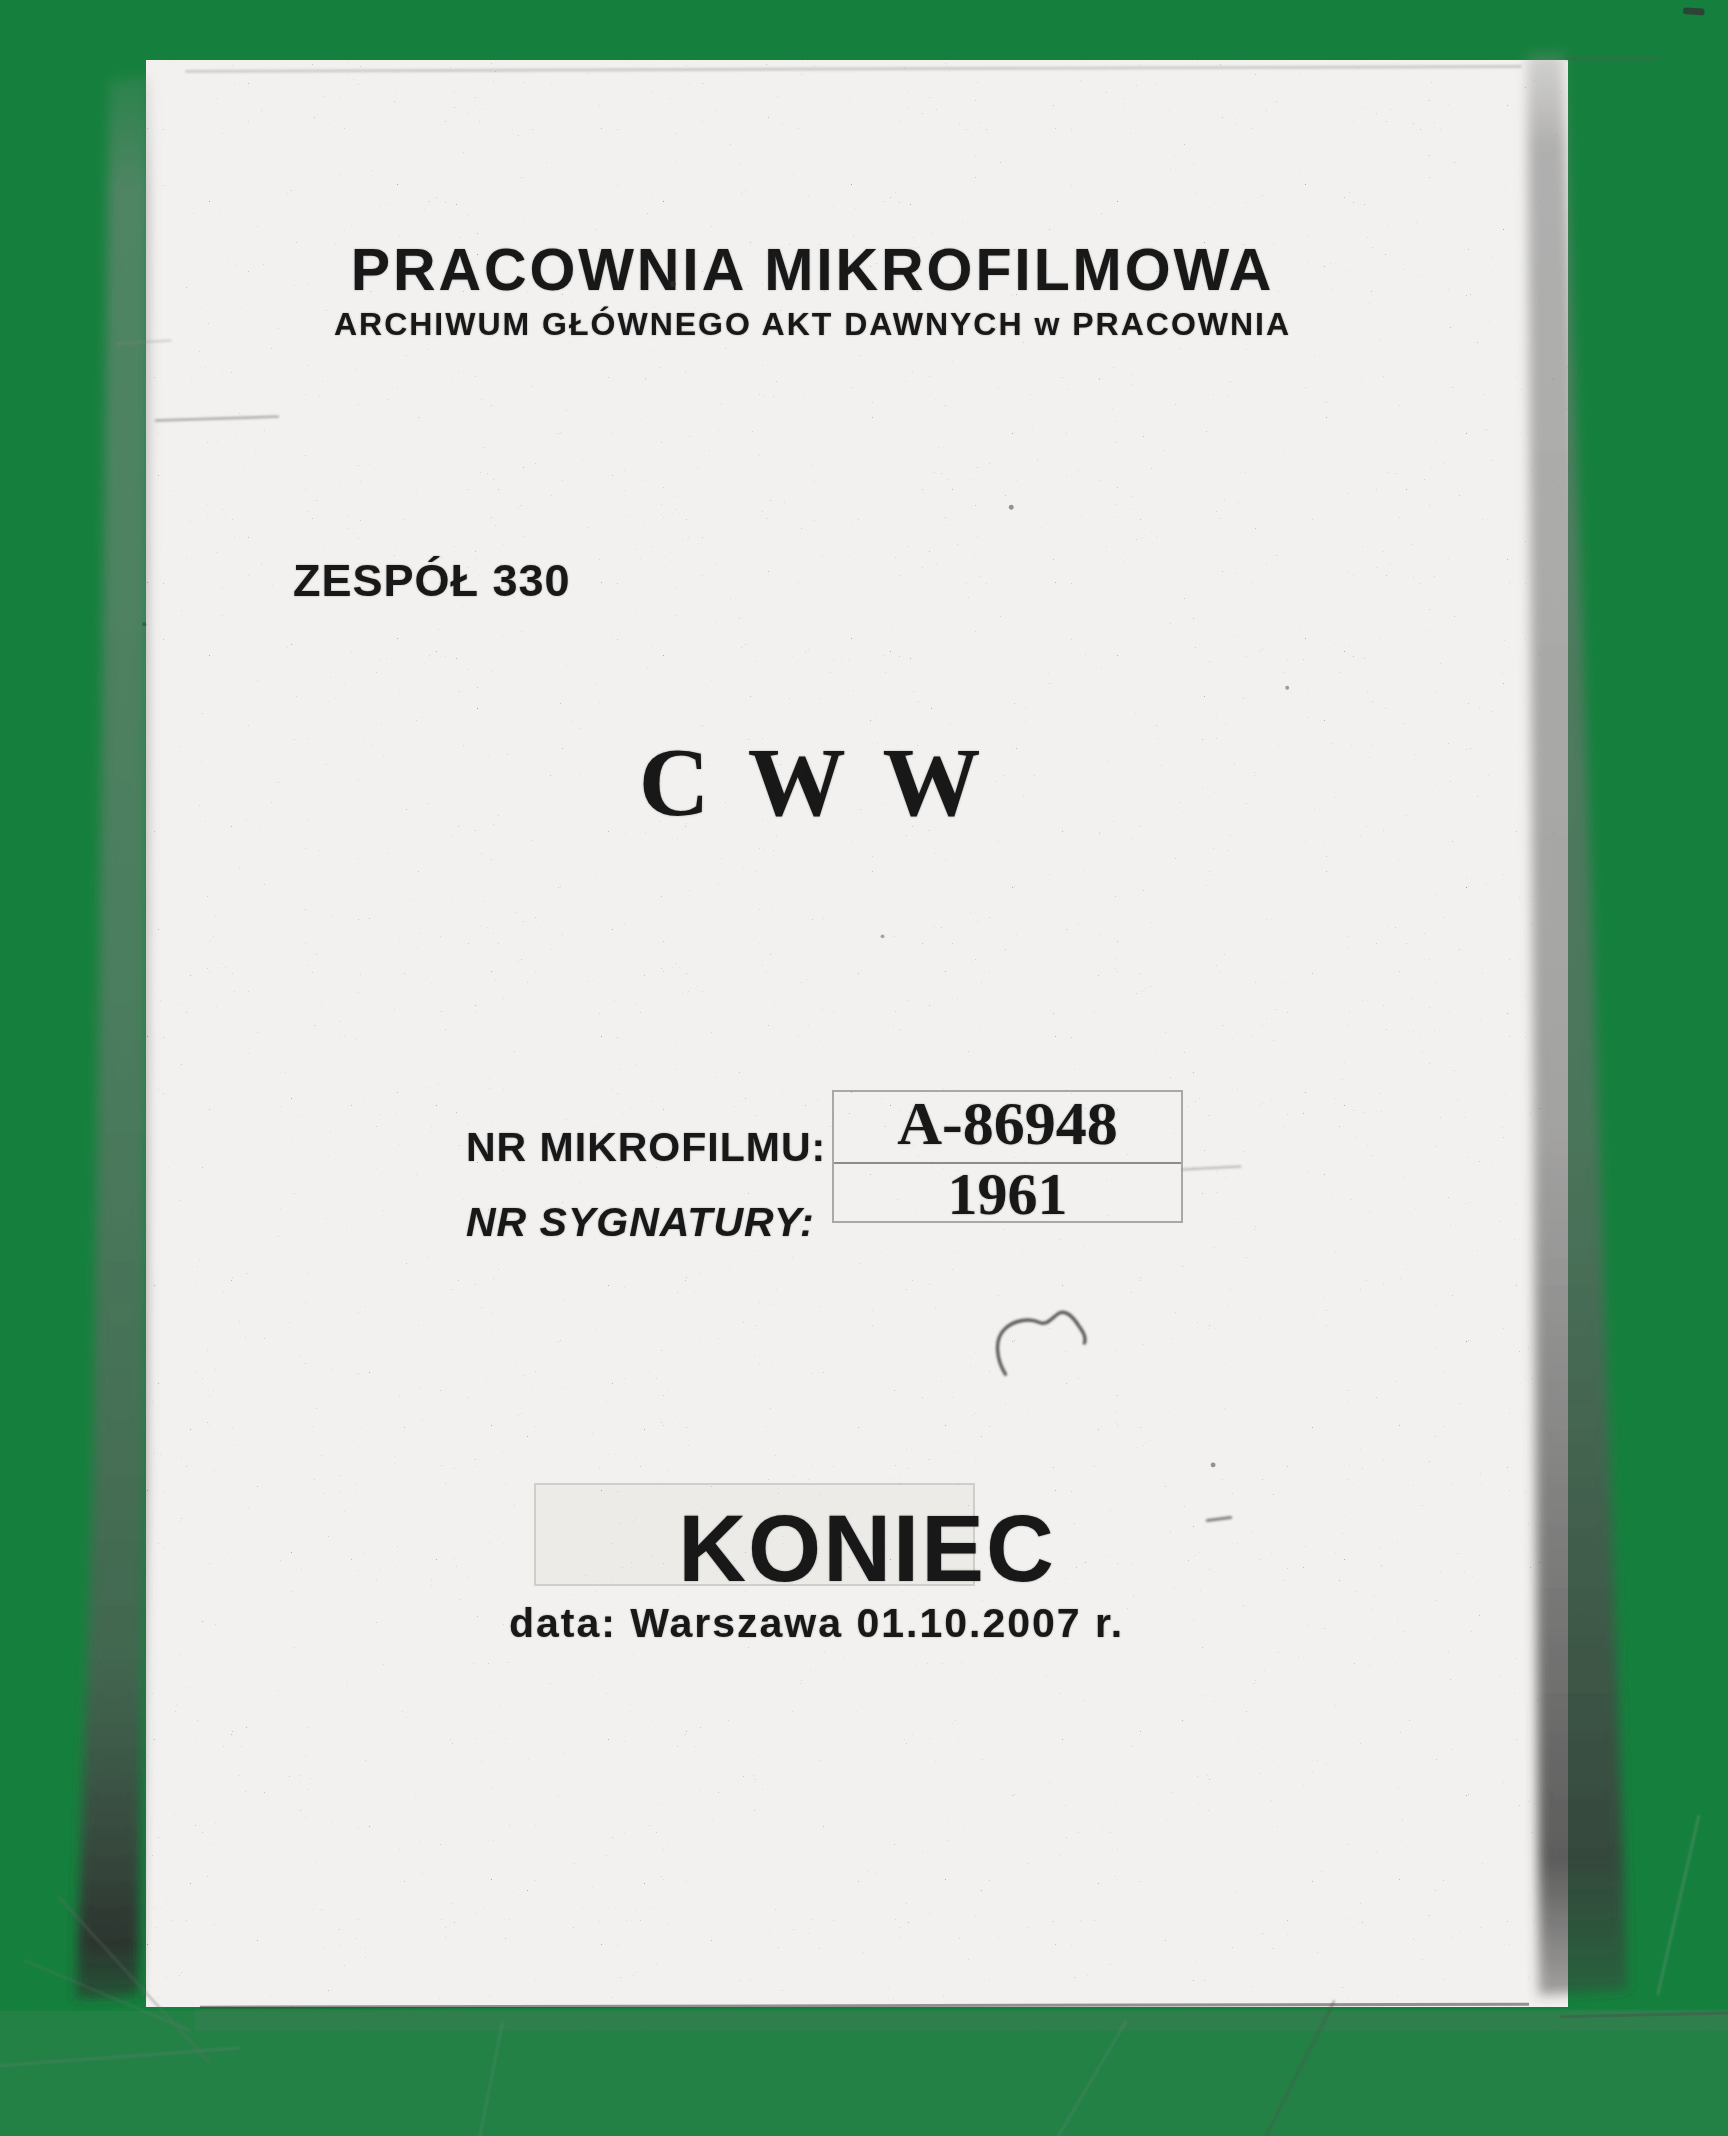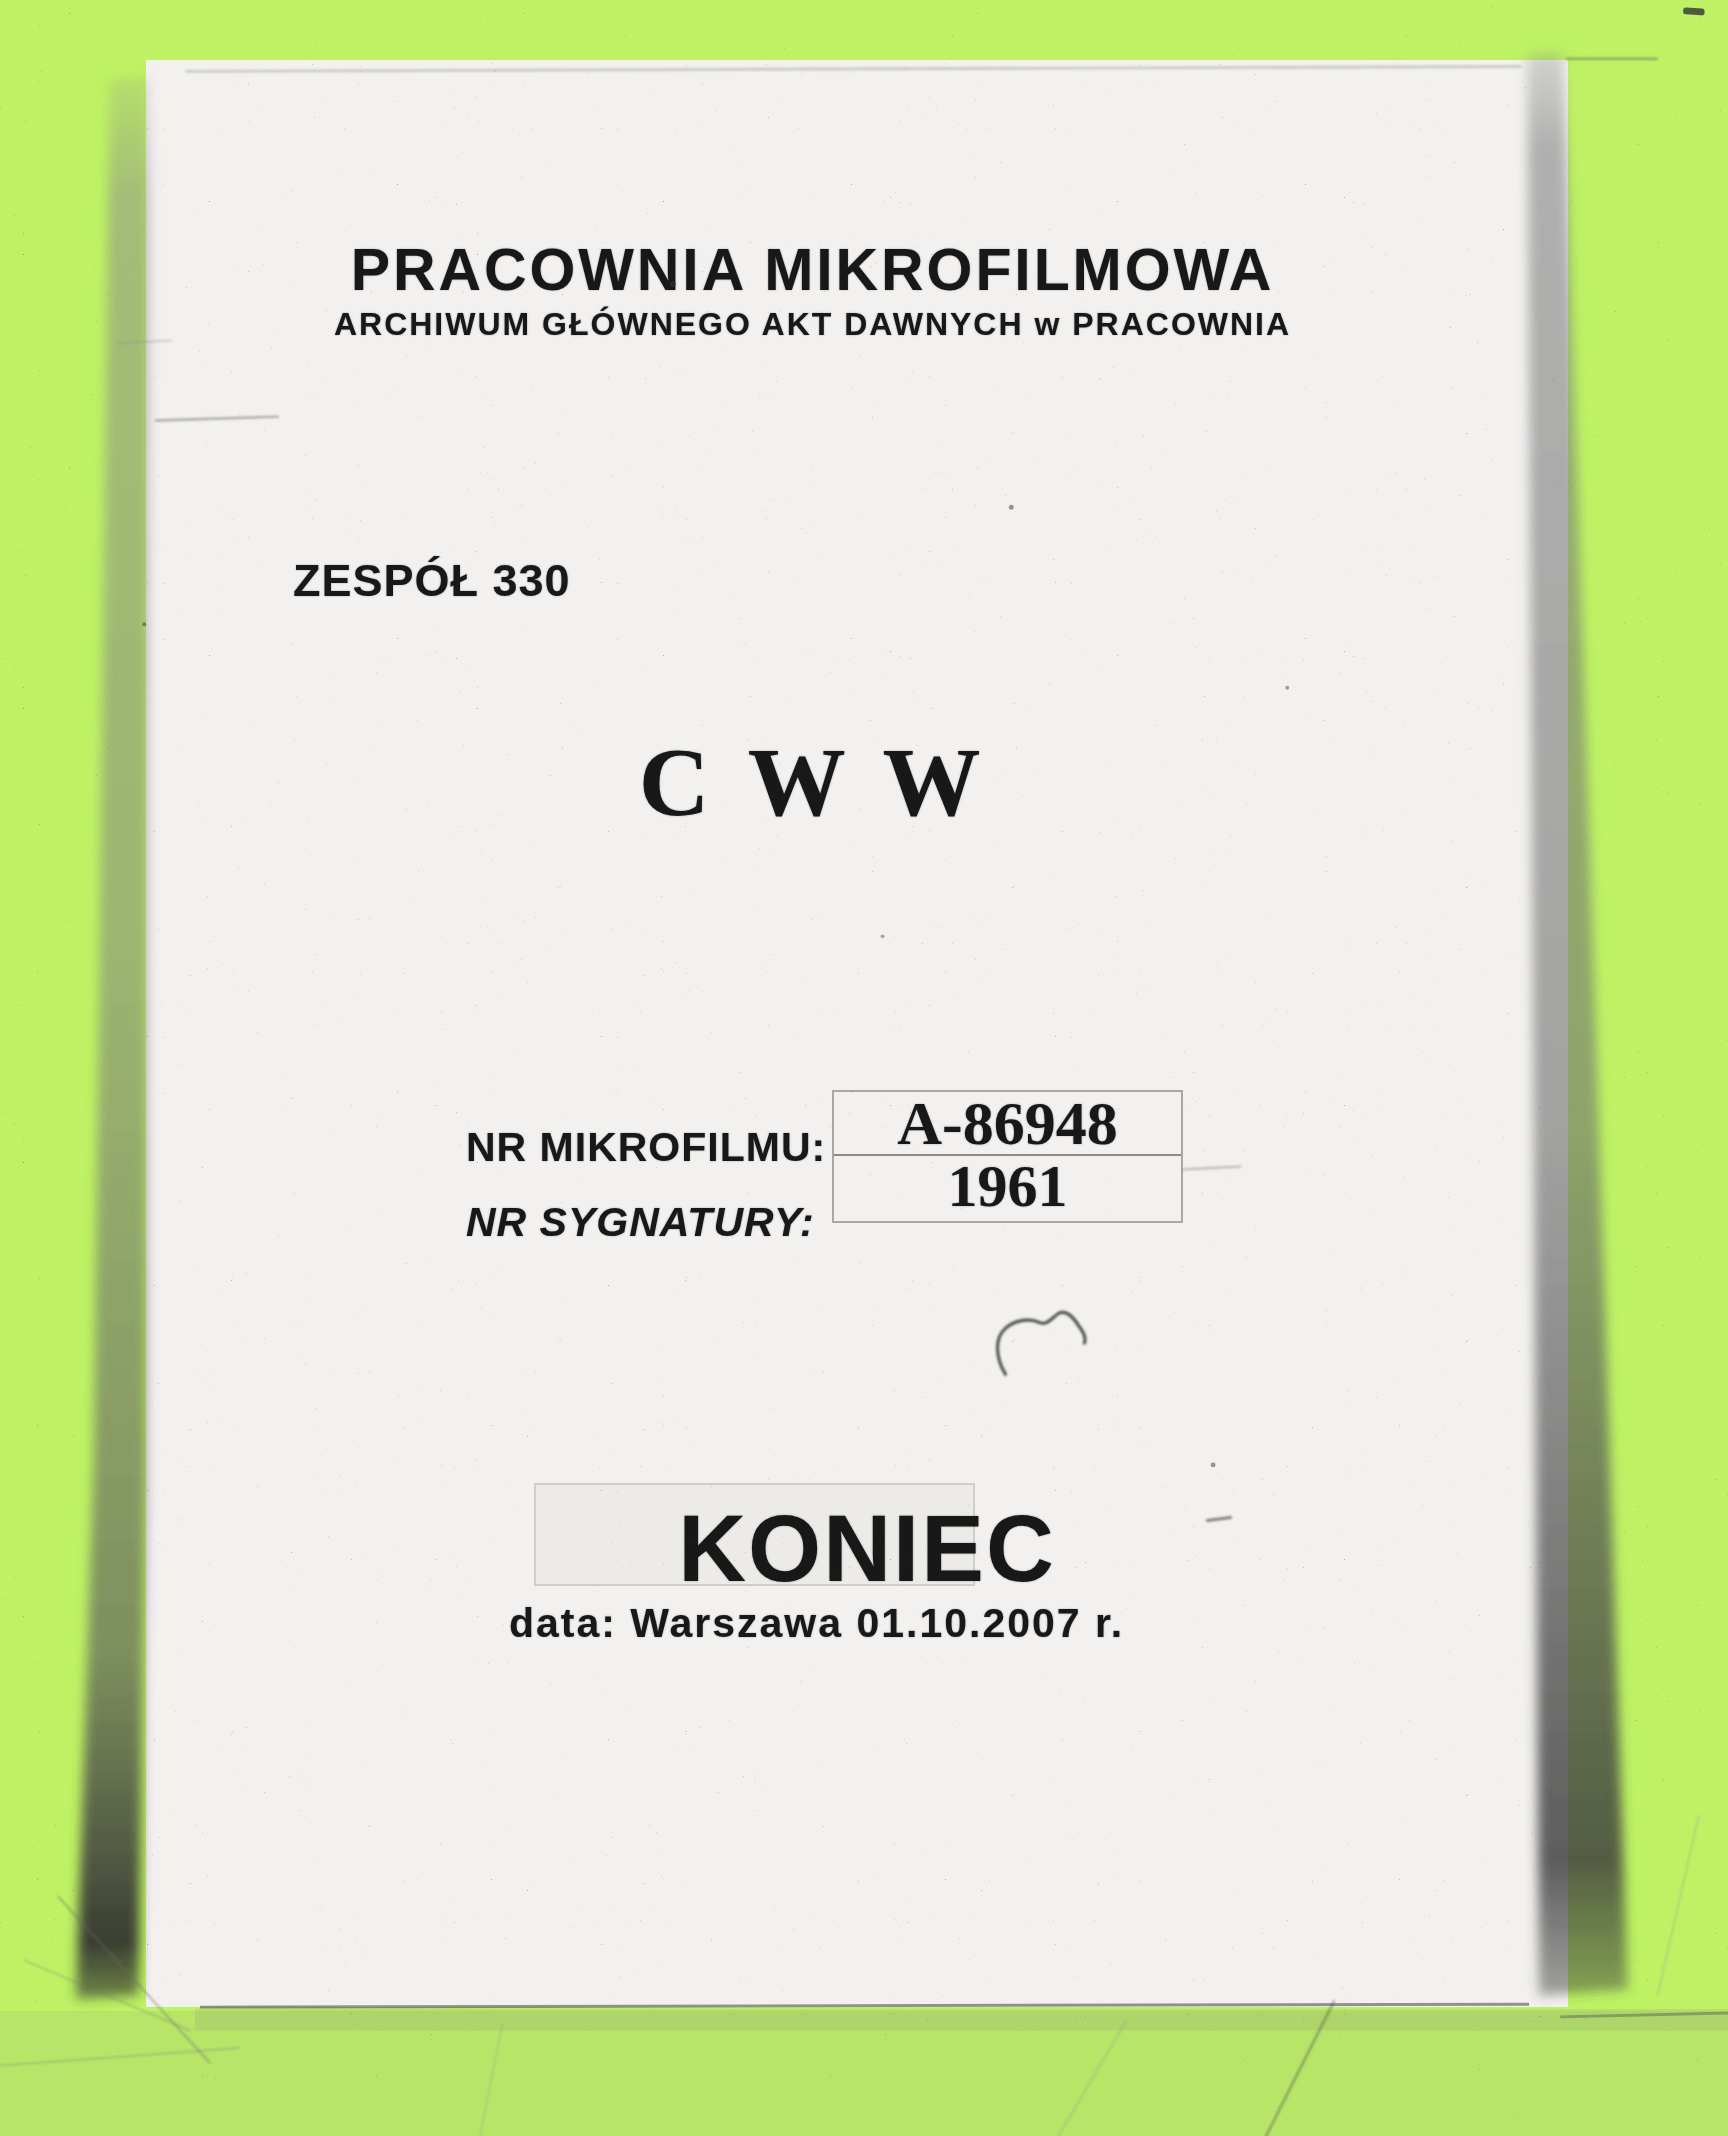--- a/index.html
+++ b/index.html
@@ -1,19 +1,19 @@
 <!DOCTYPE html>
 <html><head>
 <meta charset="utf-8">
 <style>
   html,body { margin:0; padding:0; background:#4a4a4a; }
   .scan {
     position:relative;
     width:1728px; height:2137px;
-    background:#bef264;
+    background:#15803d;
     overflow:hidden;
     font-family:"Liberation Sans", sans-serif;
     color:#181818;
   }
   .card {
     position:absolute; left:146px; top:60px;
     width:1422px; height:1947px;
     background:#f2f1ef;
   }
   .txt { text-shadow:0 0 2px rgba(25,25,25,0.38); }
@@ -27,21 +27,21 @@
               font-size:98px; font-weight:bold; word-spacing:7.8px; letter-spacing:3.9px; }
   .field-label { position:absolute; left:466px; font-size:41px; font-weight:bold;
                  letter-spacing:1px; line-height:1; }
   .label-mikrofilm { top:1127px; }
   .label-sygnatura { top:1202px;font-style:italic; }
 
   .value-box {
     position:absolute; left:832px; top:1090px; width:351px; height:133px;
     border:2px solid rgba(50,50,50,0.38);
     box-sizing:border-box;
-    display:flex; flex-direction:column;
+    display:flex; flex-direction:column;gap:8px;
   }
   .value-cell {
     flex:1; display:flex; align-items:center; justify-content:center;
     font-family:"Liberation Serif", serif; font-weight:bold; line-height:1;
   }
   .value-cell.v1 { font-size:62px; }
   .value-cell.v2 { font-size:60px; border-top:2px solid rgba(40,40,40,0.5); padding-bottom:8px; }
 
   .koniec-box {
     position:absolute; left:534px; top:1483px; width:441px; height:103px;

